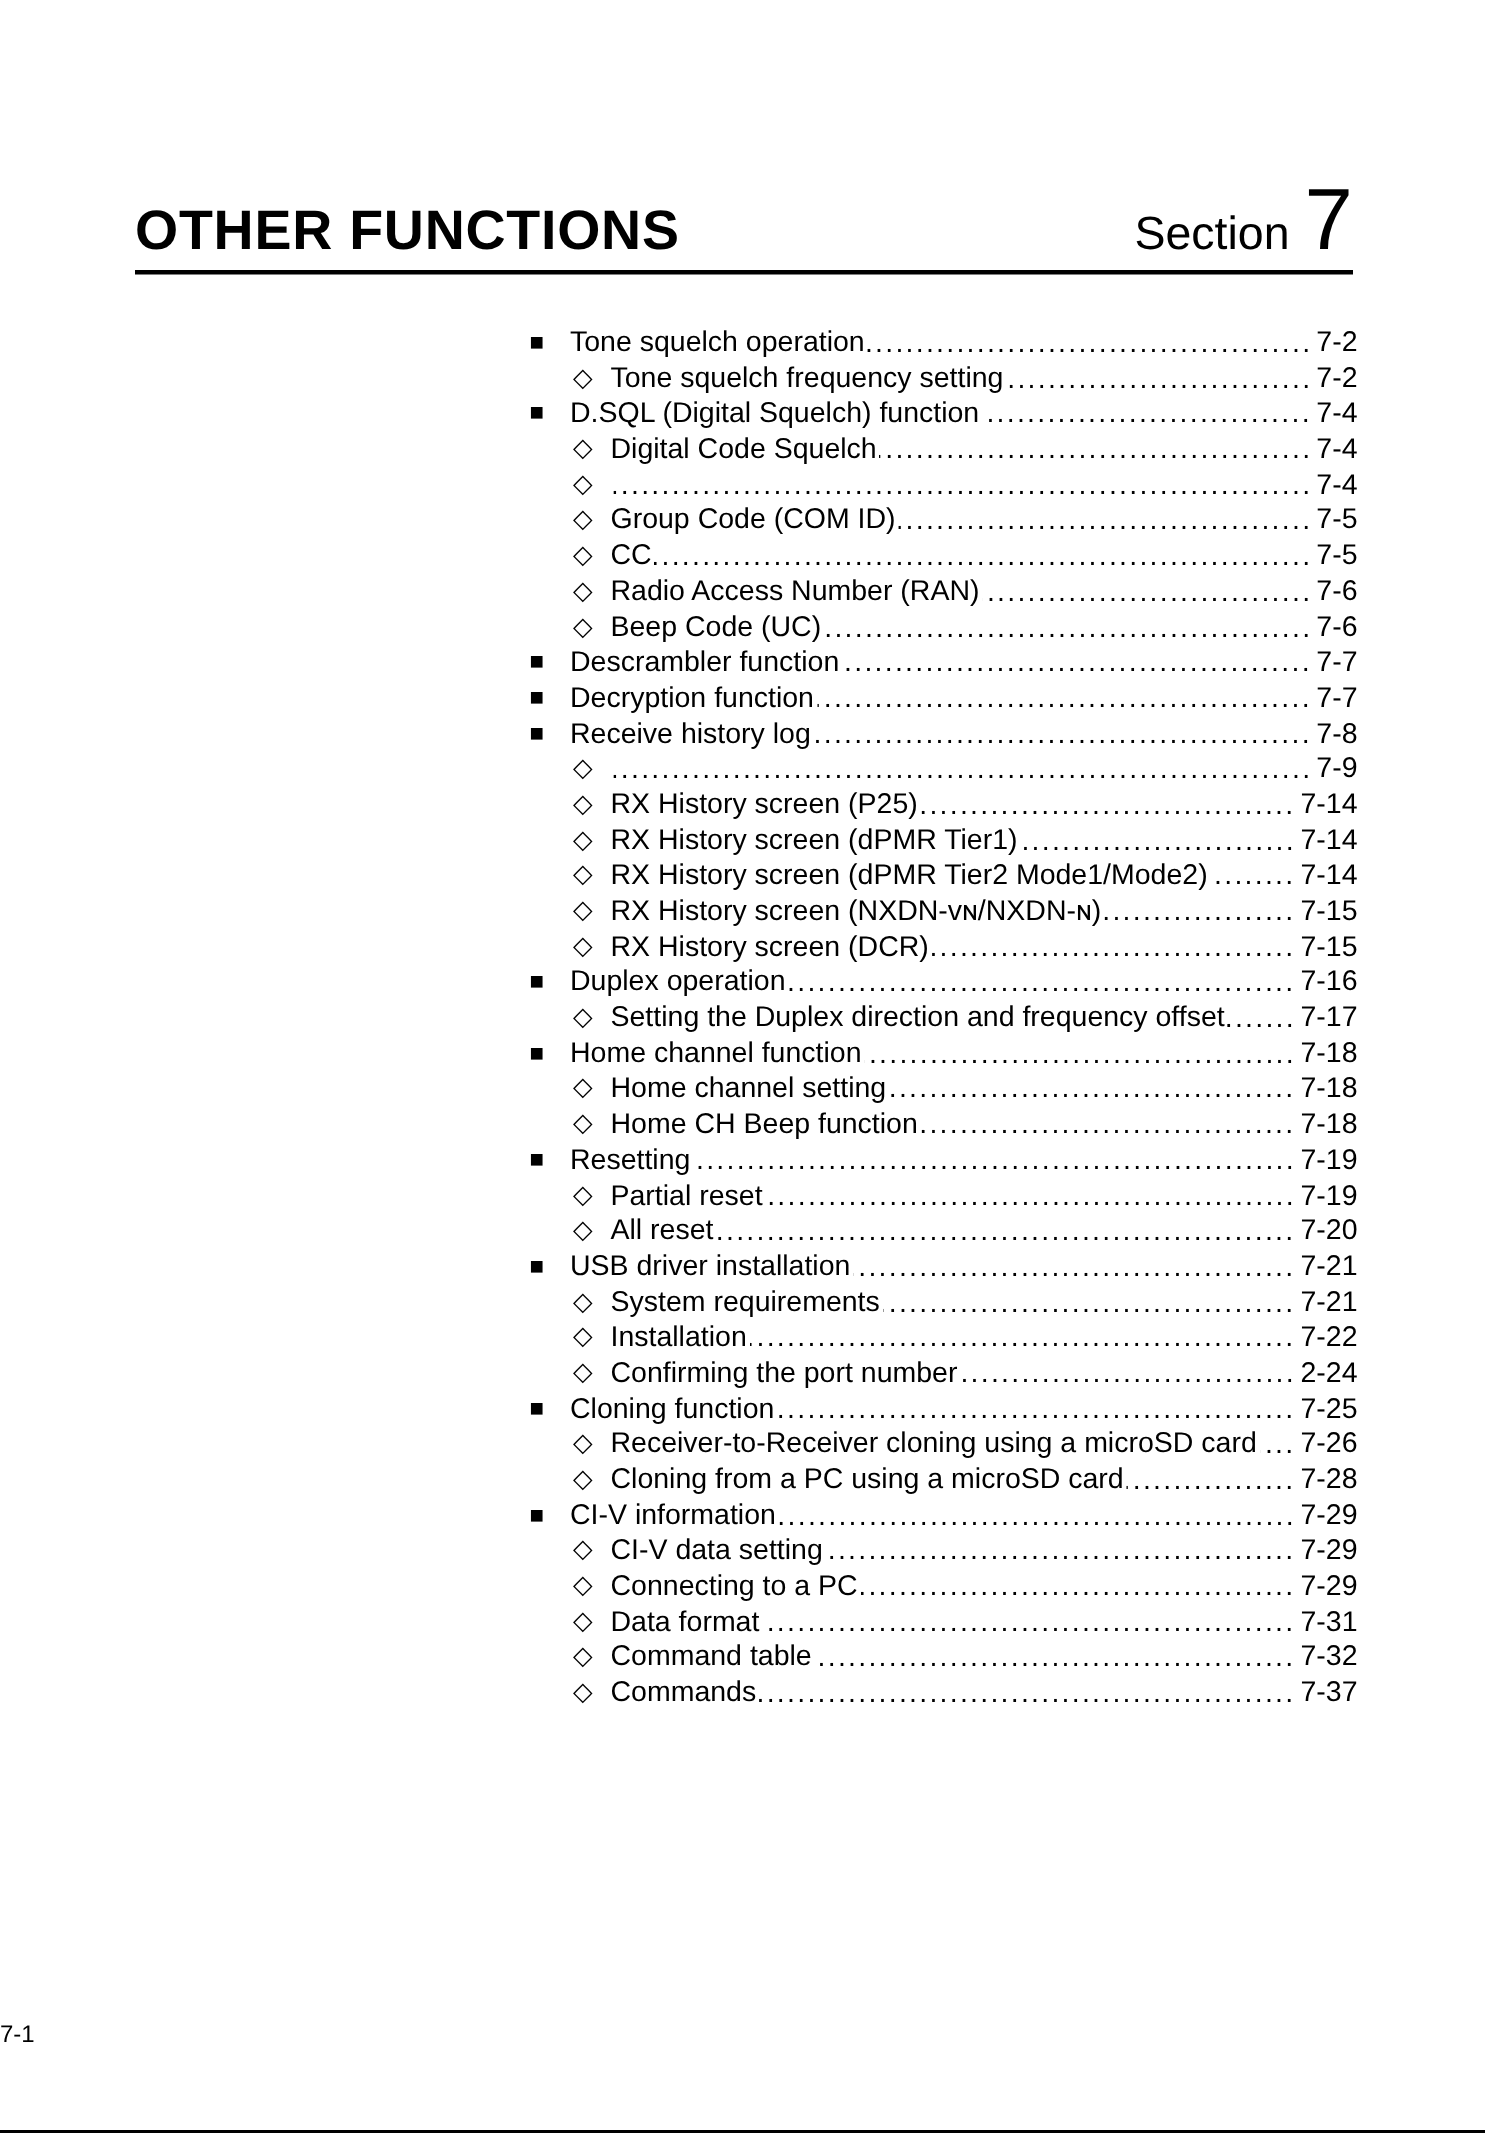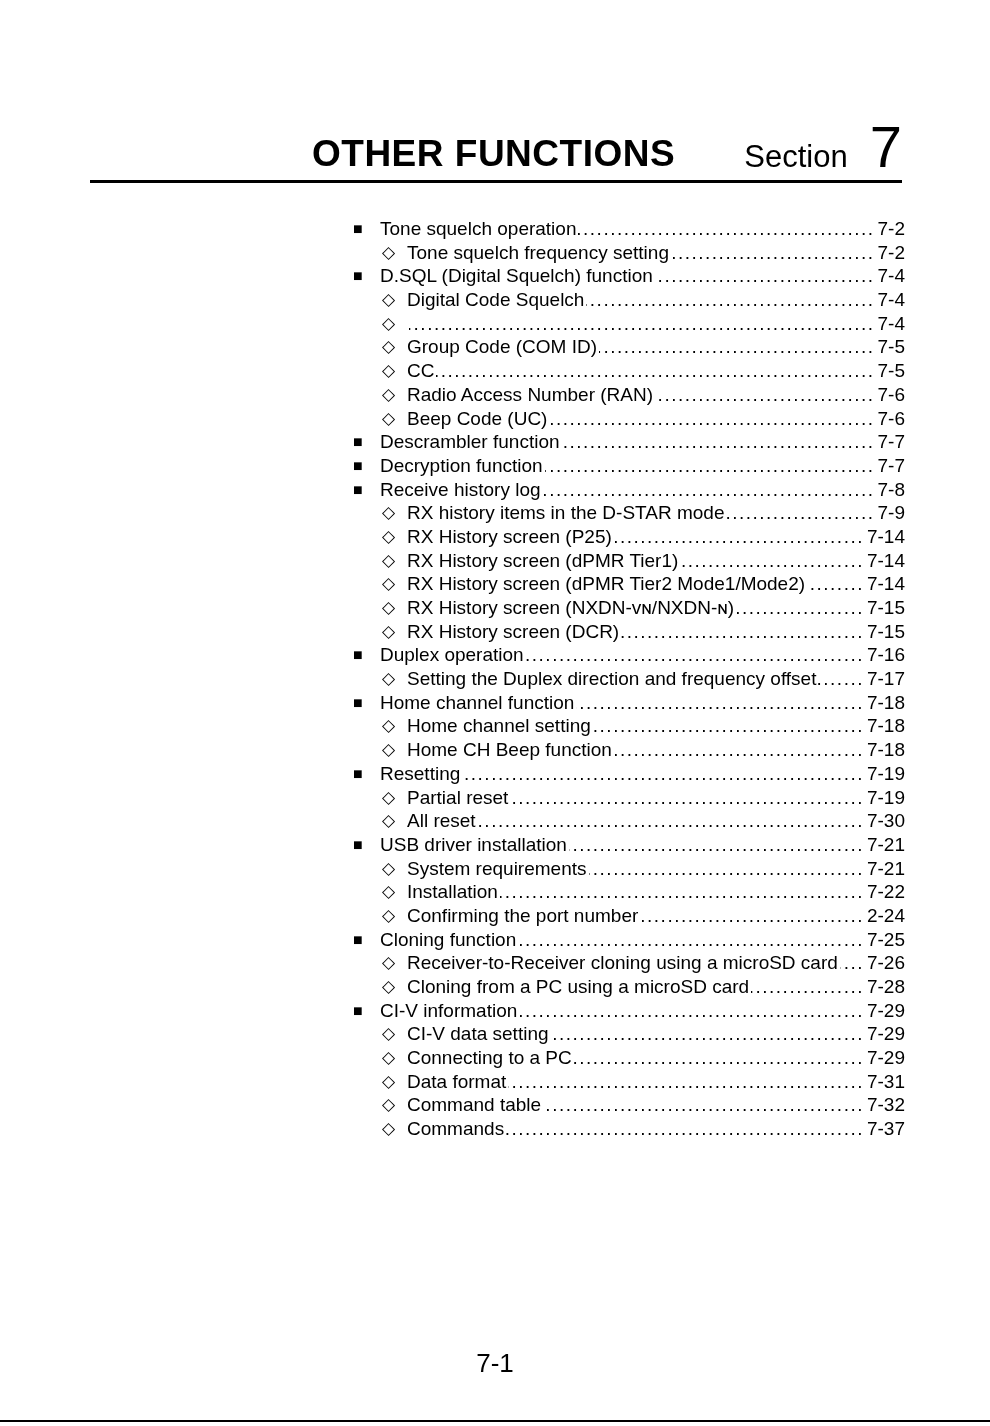--- a/index.html
+++ b/index.html
@@ -18,30 +18,28 @@
     right: 88px;
     top: 118px;
     height: 58px;
     display: flex;
     justify-content: space-between;
     align-items: flex-end;
   }
   .title {
     font-size: 37px;
     font-weight: bold;
-    margin-left: 222px;
     letter-spacing: 0.5px;
     line-height: 1;
     padding-bottom: 4px;
   }
   .section-heading {
     display: flex;
     align-items: baseline;
     line-height: 1;
-    gap: 12px;
   }
   .section-label {
     font-size: 31px;
     font-weight: 400;
     margin-right: 10px;
   }
   .section-number {
     font-size: 58px;
     font-weight: 400;
   }
@@ -88,22 +86,22 @@
   .toc-leader::after {
     content: "................................................................................................................................";
     letter-spacing: 1.5px;
   }
   .toc-page { flex: 0 0 auto; }
   .footer-page-number {
     position: absolute;
     left: 0;
     width: 990px;
     top: 1348px;
-    text-align: center;
-    font-size: 26px;
+    text-align: left;
+    font-size: 16px;
   }
   .footer-rule {
     position: absolute;
     left: 0;
     right: 0;
     top: 1420px;
     height: 2px;
     background: #000;
   }
 </style>
@@ -202,21 +200,20 @@
 
       <div class="toc-row section">
         <span class="toc-bullet">■</span>
         <span class="toc-label">Receive history log</span>
         <span class="toc-leader"></span>
         <span class="toc-page">7-8</span>
       </div>
 
       <div class="toc-row sub">
         <span class="toc-bullet">◇</span>
-        <span class="toc-label">RX history items in the D-STAR mode</span>
         <span class="toc-leader"></span>
         <span class="toc-page">7-9</span>
       </div>
 
       <div class="toc-row sub">
         <span class="toc-bullet">◇</span>
         <span class="toc-label">RX History screen (P25)</span>
         <span class="toc-leader"></span>
         <span class="toc-page">7-14</span>
       </div>
@@ -295,21 +292,21 @@
         <span class="toc-bullet">◇</span>
         <span class="toc-label">Partial reset</span>
         <span class="toc-leader"></span>
         <span class="toc-page">7-19</span>
       </div>
 
       <div class="toc-row sub">
         <span class="toc-bullet">◇</span>
         <span class="toc-label">All reset</span>
         <span class="toc-leader"></span>
-        <span class="toc-page">7-30</span>
+        <span class="toc-page">7-20</span>
       </div>
 
       <div class="toc-row section">
         <span class="toc-bullet">■</span>
         <span class="toc-label">USB driver installation</span>
         <span class="toc-leader"></span>
         <span class="toc-page">7-21</span>
       </div>
 
       <div class="toc-row sub">

